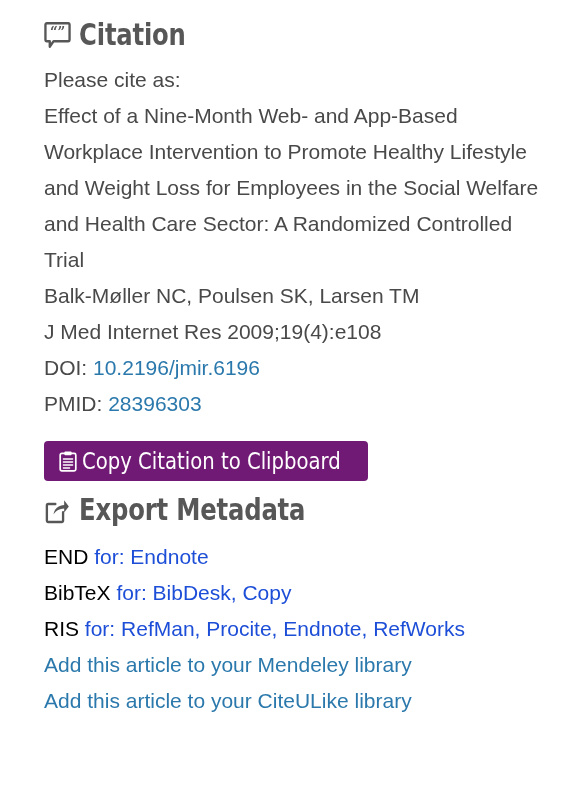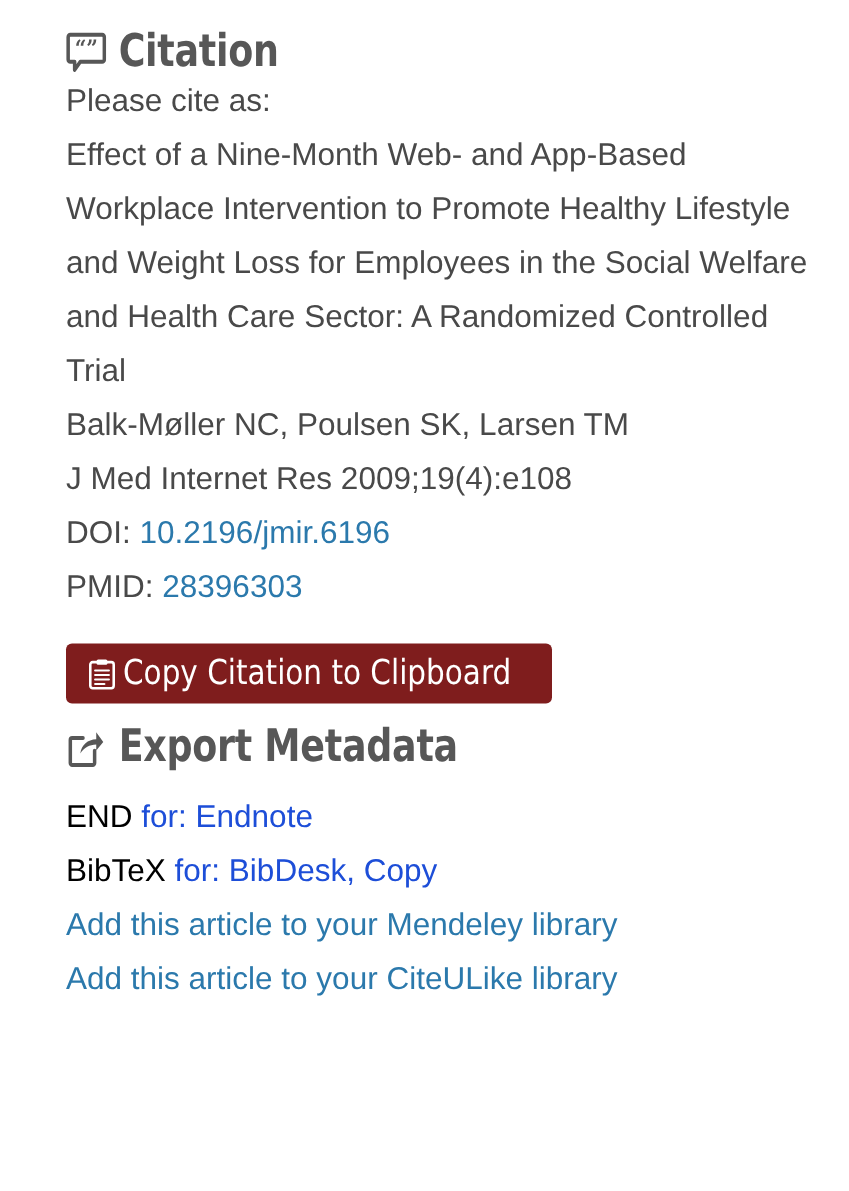--- a/index.html
+++ b/index.html
@@ -54,21 +54,21 @@
     justify-content: center;
     width: 30px;
     height: 30px;
   }
   .heading-icon svg {
     display: block;
   }
 
   
   .cite-block {
-    margin-top: 0;
+    margin-top: 12px;
     color: #494949;
     font-size: 21px;
     line-height: 36px;
   }
   .cite-line {
     white-space: nowrap;
   }
   .cite-line.wrap {
     white-space: normal;
   }
@@ -83,21 +83,21 @@
   
   .copy-btn {
     display: inline-flex;
     align-items: center;
     gap: 4px;
     margin-top: 19px;
     padding: 0 14px;
     height: 40px;
     border: none;
     border-radius: 4px;
-    background: #7f1d1d;
+    background: #701a75;
     color: #ffffff;
     font-family: "DejaVu Sans Condensed", "Liberation Sans Narrow", "Liberation Sans", sans-serif;
     font-size: 23px;
     font-weight: normal;
     line-height: 40px;
     cursor: pointer;
     white-space: nowrap;
   }
   .copy-btn .btn-label {
     display: inline-block;
@@ -195,20 +195,24 @@
   <div class="export-list">
     <div class="export-row">
       <a class="link fmt" href="#">END</a>
       <span class="desc">for: Endnote</span>
     </div>
     <div class="export-row">
       <a class="link fmt" href="#">BibTeX</a>
       <span class="desc">for: BibDesk, Copy</span>
     </div>
     <div class="export-row">
+      <a class="link fmt" href="#">RIS</a>
+      <span class="desc">for: RefMan, Procite, Endnote, RefWorks</span>
+    </div>
+    <div class="export-row">
       <a class="link" href="#">Add this article to your Mendeley library</a>
     </div>
     <div class="export-row">
       <a class="link" href="#">Add this article to your CiteULike library</a>
     </div>
   </div>
 
 </div>
 
 </body></html>

